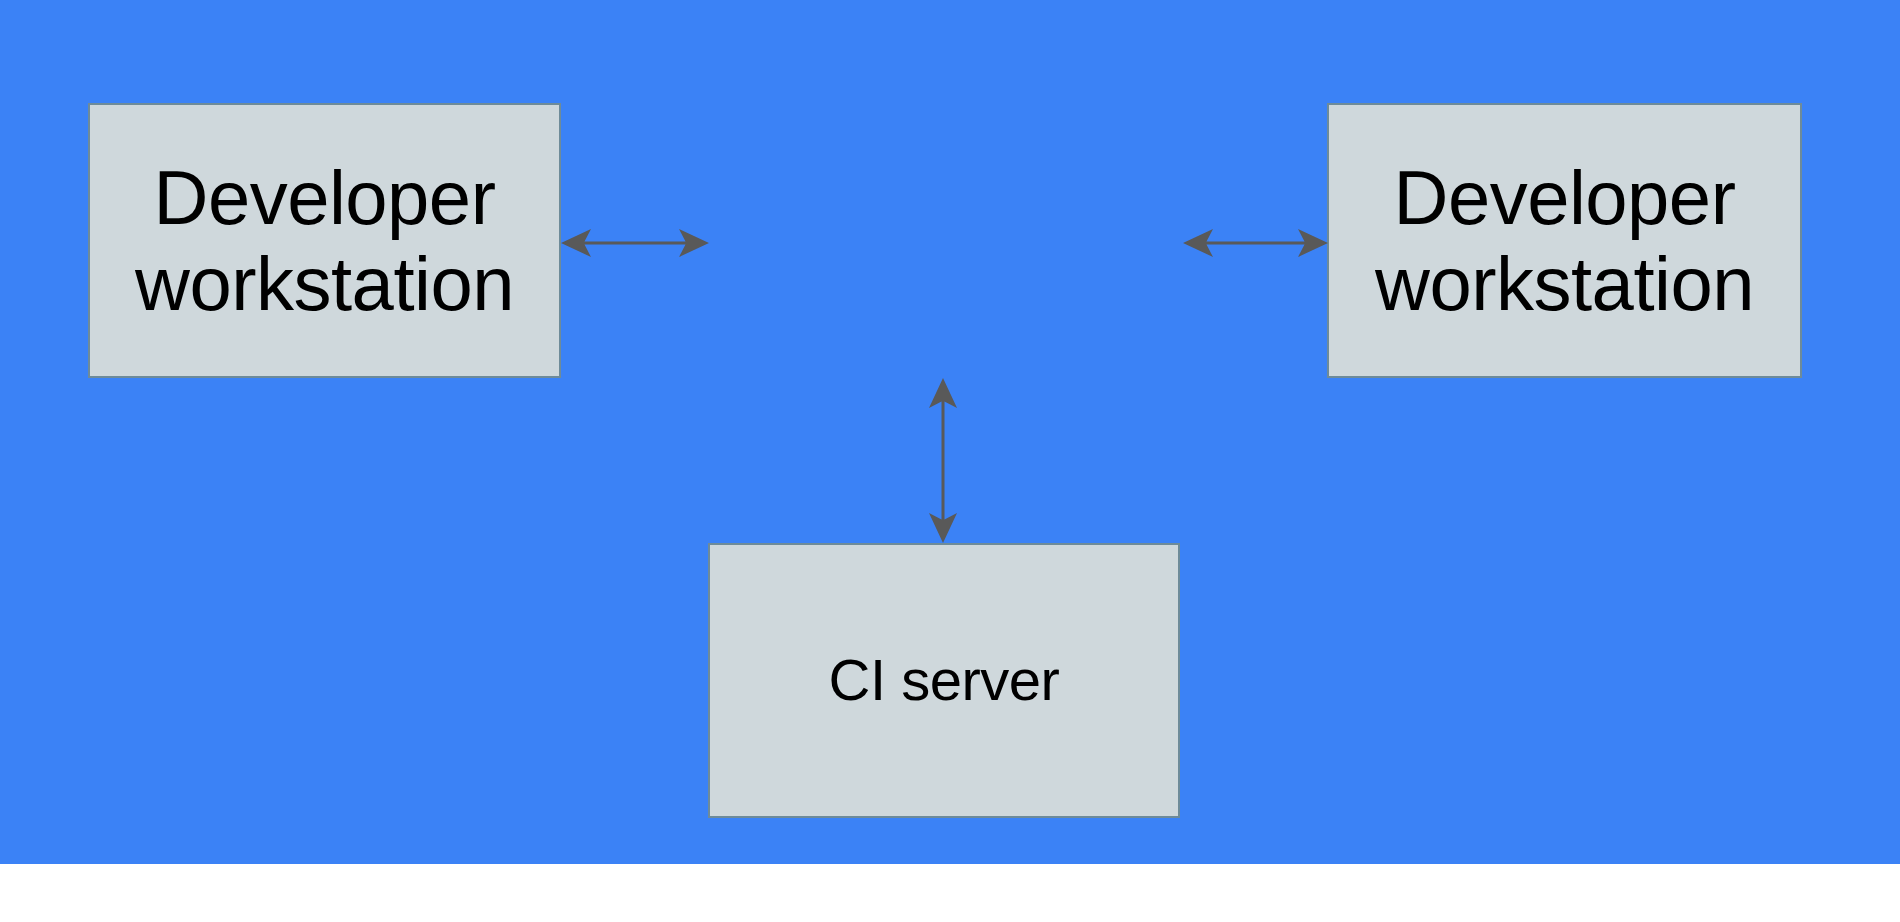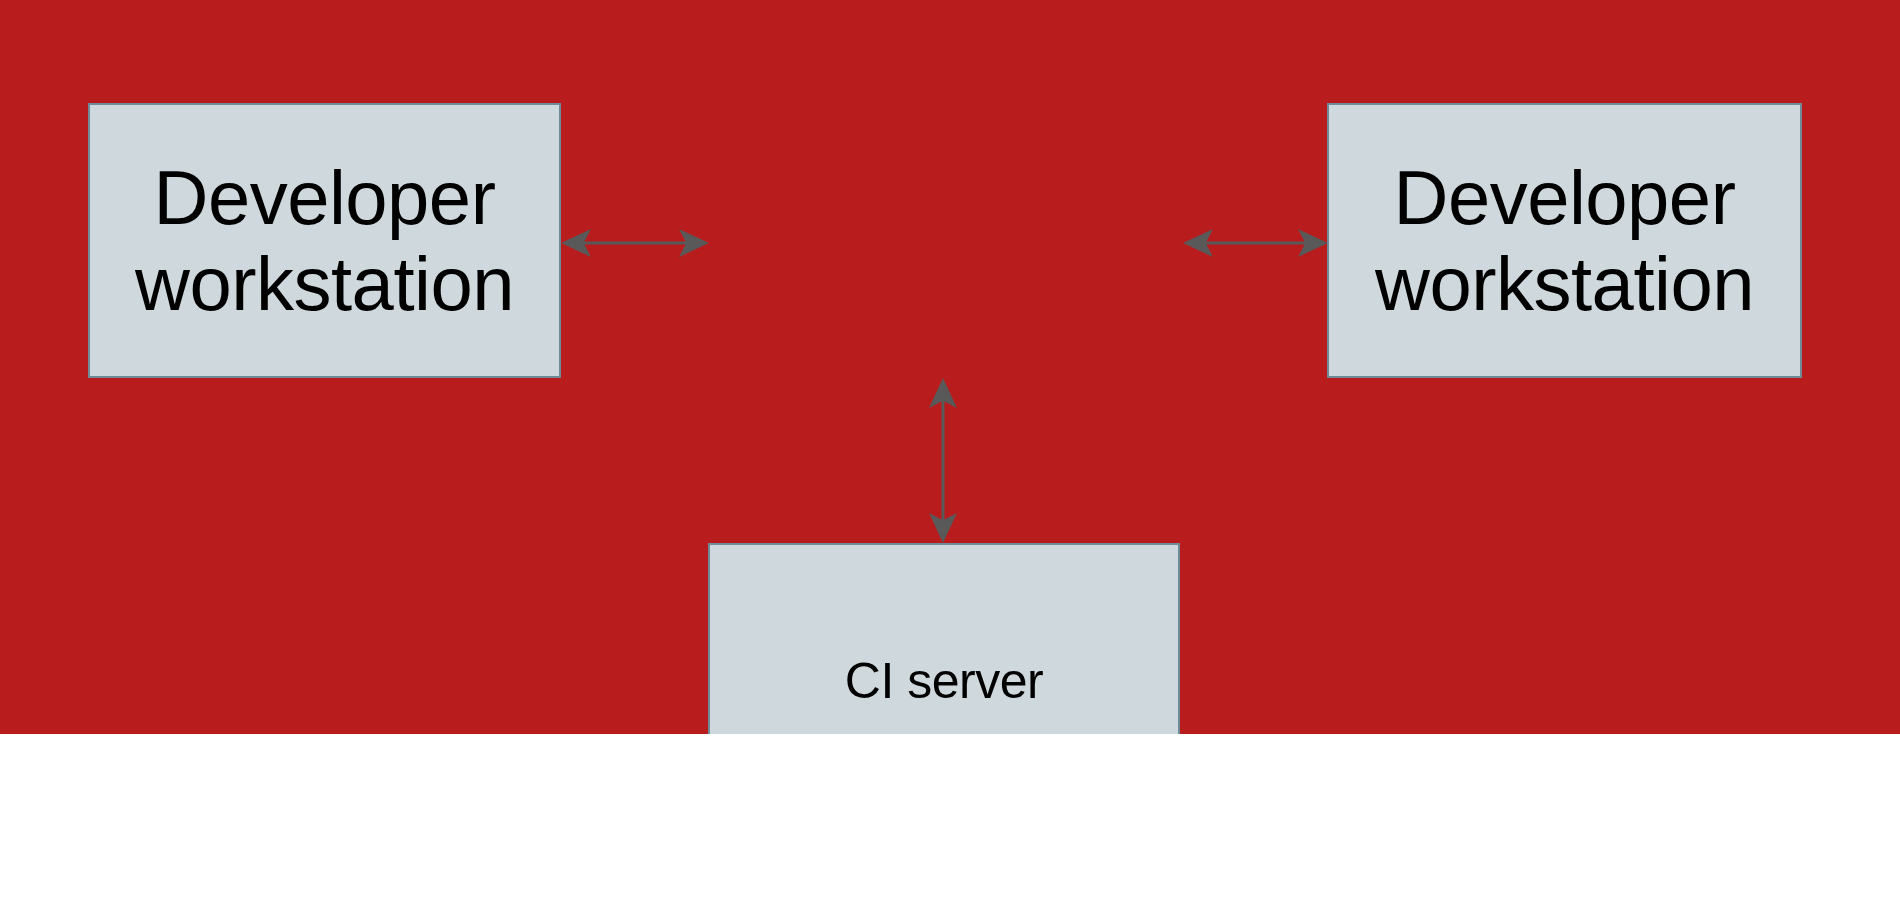--- a/index.html
+++ b/index.html
@@ -7,22 +7,22 @@
     margin: 0;
     padding: 0;
     background: #ffffff;
   }
   body {
     font-family: "Liberation Sans", sans-serif;
   }
   #canvas {
     position: relative;
     width: 1900px;
-    height: 734px;
-    background: #b91c1c;
+    height: 864px;
+    background: #3b82f6;
     overflow: hidden;
   }
   .node {
     position: absolute;
     box-sizing: border-box;
     background: #cfd8dc;
     border: 2px solid #6e8b99;
     display: flex;
     align-items: center;
     justify-content: center;
@@ -35,21 +35,21 @@
     line-height: 1.12;
     color: #000000;
     letter-spacing: -0.5px;
     white-space: pre-line;
     padding: 0 6px;
   }
   #node-dev-left  { left: 88px;   top: 103px; width: 473px; height: 275px; }
   #node-shared    { left: 708px;  top: 103px; width: 475px; height: 275px; }
   #node-dev-right { left: 1327px; top: 103px; width: 475px; height: 275px; }
   #node-ci        { left: 708px;  top: 543px; width: 472px; height: 275px; }
-  #node-ci .node-label { font-size: 50px; }
+  #node-ci .node-label { font-size: 58px; }
 
   .edge {
     position: absolute;
     pointer-events: none;
   }
   #edge-left-shared  { left: 557px;  top: 212px; width: 156px; height: 62px; }
   #edge-shared-right { left: 1179px; top: 212px; width: 153px; height: 62px; }
   #edge-shared-ci    { left: 912px;  top: 374px; width: 62px;  height: 173px; }
 </style>
 </head>

